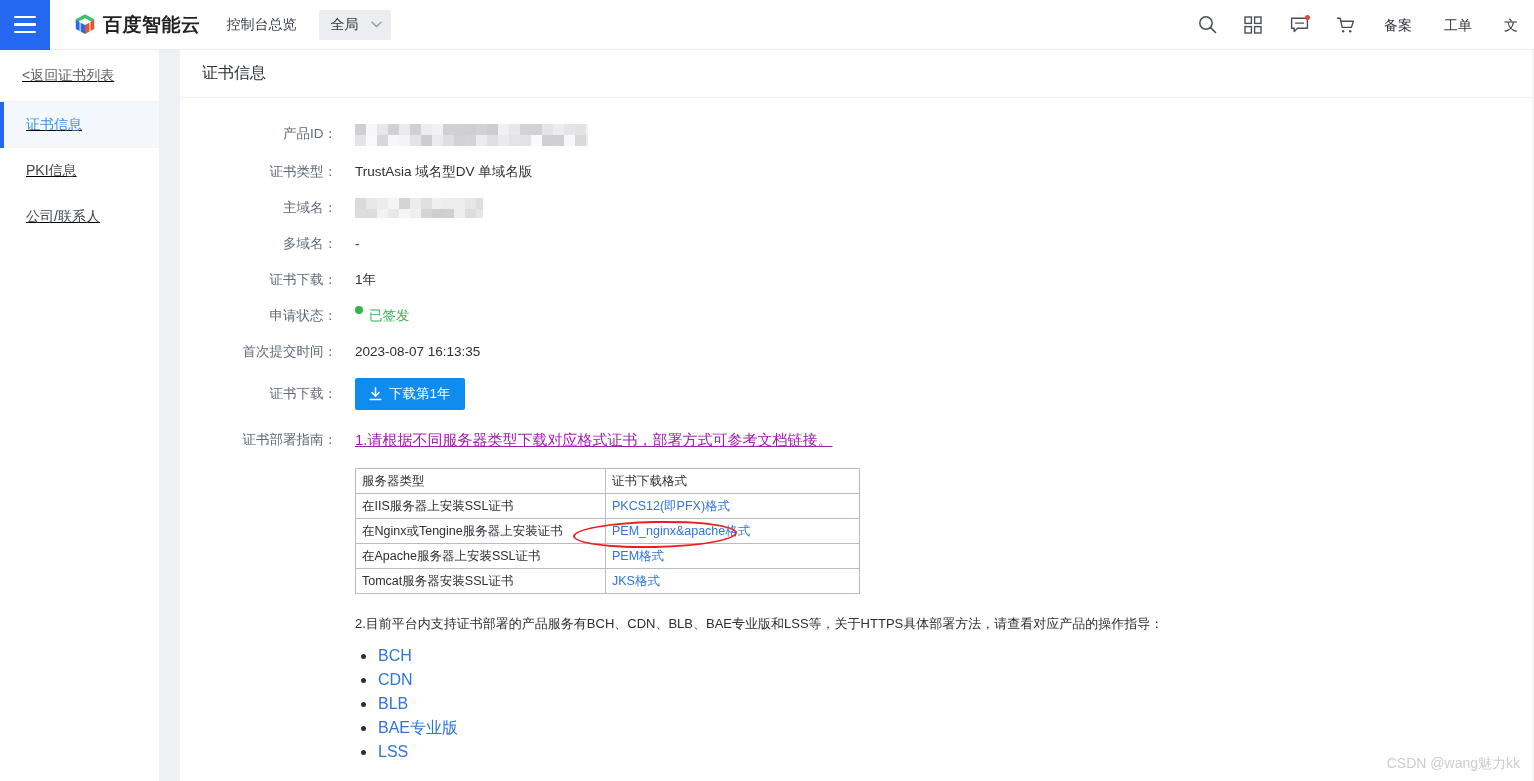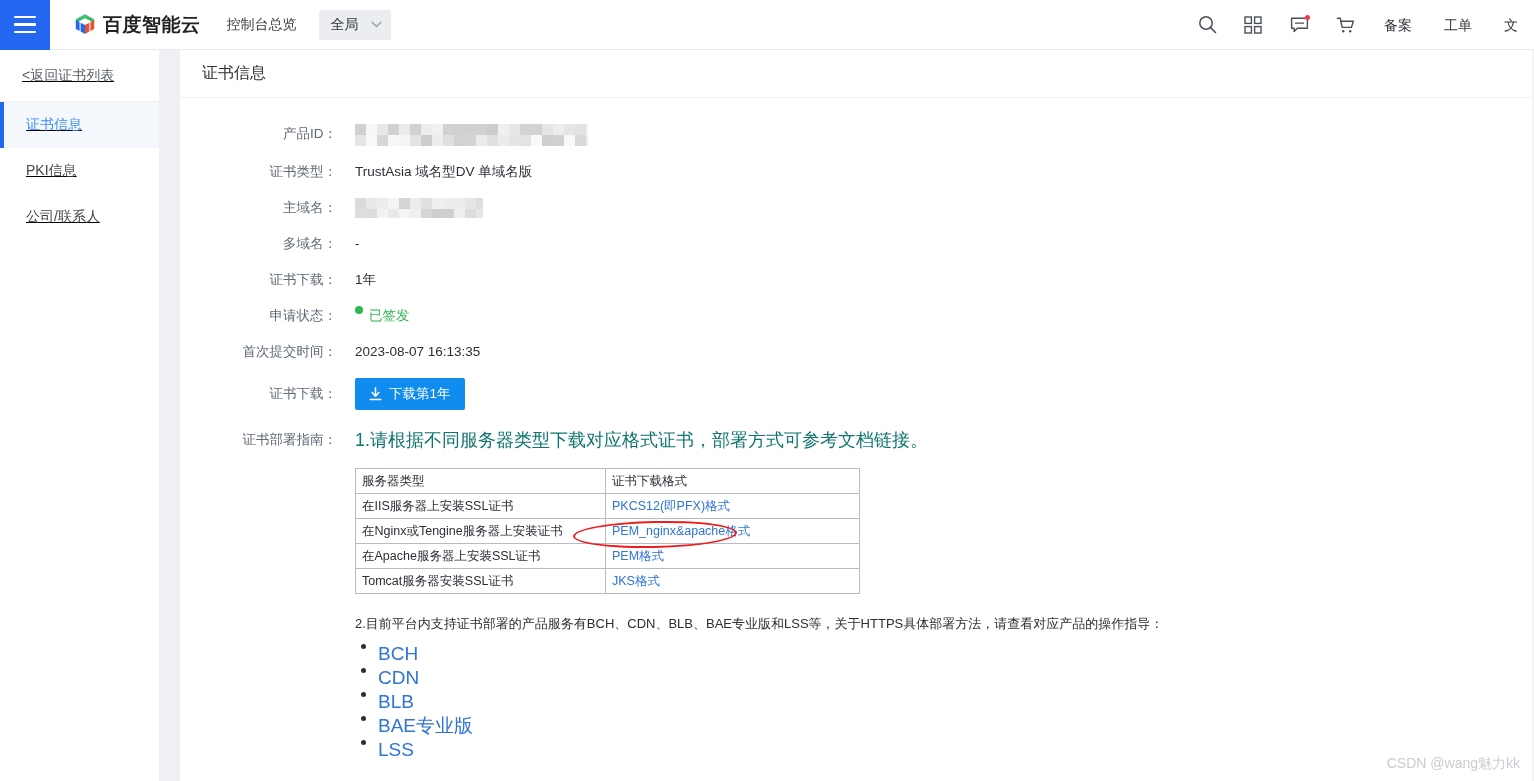--- a/index.html
+++ b/index.html
@@ -137,41 +137,41 @@
   .dl-btn {
     display: inline-flex; align-items: center; gap: 7px;
     background: #108cee; color: #ffffff;
     height: 32px; padding: 0 14px; border: none;
     font-size: 13.5px; cursor: pointer; border-radius: 2px;
     font-family: inherit;
   }
   .dl-btn svg { flex: 0 0 auto; }
 
   
-  .guide-text { font-size: 18px; color: #0f766e; line-height: 20px; }
+  .guide-text { font-size: 15px; color: #a21caf; line-height: 20px; text-decoration: underline; }
 
   .srv-table {
     border-collapse: collapse; margin-top: 18px;
     width: 504px; table-layout: fixed;
   }
   .srv-table td {
     border: 1px solid #b8bcc2;
     height: 25px; padding: 2px 6px;
     font-size: 12.5px; color: #2b2f36;
     vertical-align: middle;
   }
   .srv-table td.col1 { width: 250px; }
   .srv-table td.col2 { width: 254px; }
   .srv-table a { color: #2f74d8; text-decoration: none; cursor: pointer; }
 
   .para2 { margin-top: 20px; font-size: 13px; color: #2b2f36; line-height: 20px; }
   .bullets { margin: 10px 0 0 0; padding: 0; list-style: none; }
   .bullets li {
-    display: flex; align-items: flex-start; height: 24px;
-    font-size: 19px;
+    display: flex; align-items: center; height: 24px;
+    font-size: 16px;
   }
   .bullets .bdot {
     width: 5px; height: 5px; border-radius: 50%;
     background: #2b2f36; margin-right: 12px; margin-left: 6px;
     flex: 0 0 auto;
   }
   .bullets a { color: #2f74d8; text-decoration: none; cursor: pointer; }
 
   
   .annot-ellipse {

